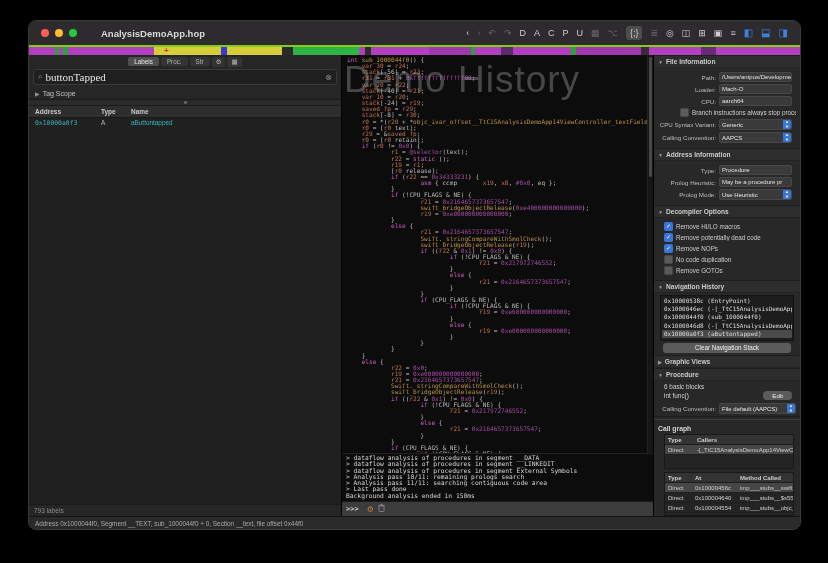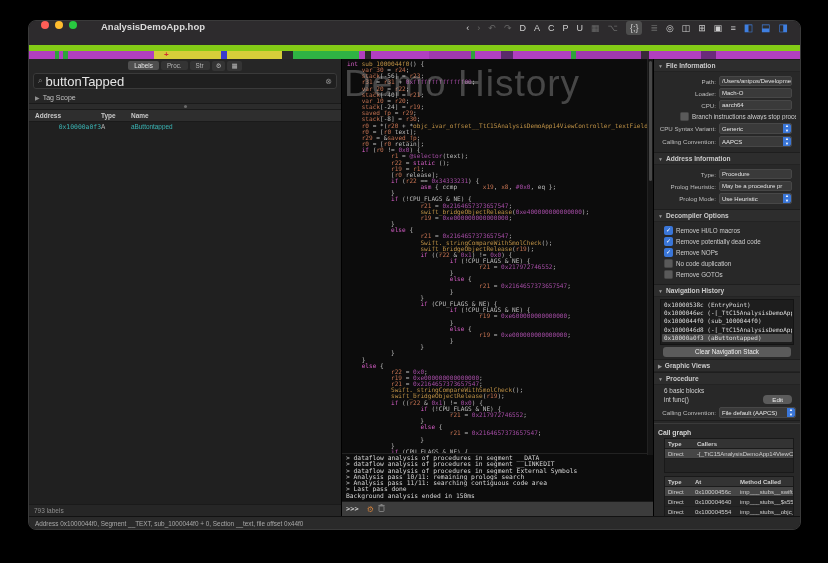--- a/index.html
+++ b/index.html
@@ -2,21 +2,21 @@
 <html style="--def: #bdbdbd; --k: #d75fc8; --n: #a44ca4; --f: #bd9045; --v: #c07050;"><head>
 <meta charset="utf-8">
 <style>
   html,body{margin:0;padding:0;background:#000;width:828px;height:563px;overflow:hidden;
     font-family:"Liberation Sans",sans-serif;-webkit-font-smoothing:antialiased;}
   .stage{position:relative;width:828px;height:563px;background:#000;}
   .window{position:absolute;left:28px;top:20px;width:773px;height:510px;background:#1e1e1e;
     border-radius:8px;overflow:hidden;box-shadow:0 12px 36px rgba(0,0,0,.85);display:flex;flex-direction:column;
     border:1px solid #3a3a3a;box-sizing:border-box;}
   
-  .titlebar{height:24px;background:#2d2b2d;display:flex;align-items:flex-start;border-bottom:6px solid #84cc16;flex:none;}
+  .titlebar{height:24px;background:#2d2b2d;display:flex;align-items:center;border-bottom:2px solid #84cc16;flex:none;}
   .lights{display:flex;gap:6px;padding-left:12px;}
   .light{width:8px;height:8px;border-radius:50%;}
   .title{font-size:9.5px;font-weight:bold;color:#dadada;margin-left:24px;white-space:nowrap;}
   .toolbar{margin-left:auto;display:flex;align-items:center;gap:8px;padding-right:12px;}
   .tb{font-size:9px;color:#cfcfcf;line-height:12px;cursor:default;}
   .tb.dim{color:#686868;}
   .tb.act{background:#4d4d4d;border-radius:3px;padding:1px 4px;}
   .tb.blue{color:#3f7fe0;font-size:10px;}
   
   .minimap{height:8px;display:flex;position:relative;flex:none;background:#222;}
@@ -26,21 +26,21 @@
   .main{flex:1;display:flex;min-height:0;}
   
   .sidebar{width:312px;flex:none;background:#262626;border-right:1px solid #000;display:flex;flex-direction:column;min-height:0;}
   .seg-tabs{height:13px;display:flex;justify-content:center;align-items:center;gap:2px;flex:none;}
   .seg-tab{font-size:6.3px;color:#b5b5b5;padding:1px 6px;border-radius:2px;background:#343434;}
   .seg-tab.on{background:#4f4f4f;color:#e8e8e8;}
   .seg-tab.icon{padding:1px 4px;font-size:6.5px;}
   .search-row{height:14px;margin:1px 4px 3px 4px;background:#1f1f1f;border:1px solid #3a3a3a;border-radius:3px;
     display:flex;align-items:center;padding:0 4px;flex:none;}
   .search-ic{color:#9a9a9a;font-size:8px;margin-right:3px;}
-  .search-in{flex:1;background:transparent;border:none;outline:none;color:#e5e5e5;font-size:13px;padding:0;}
+  .search-in{flex:1;background:transparent;border:none;outline:none;color:#e5e5e5;font-size:11px;padding:0;font-family:Liberation Serif, serif;}
   .clear-ic{color:#8f8f8f;font-size:8px;}
   .tagscope{font-size:7px;color:#c0c0c0;padding:2px 6px;flex:none;}
   .tagscope .chev{color:#909090;margin-right:3px;font-size:6px;}
   .splitter{height:5px;border-top:1px solid #1a1a1a;border-bottom:1px solid #1a1a1a;background:#2b2b2b;
     display:flex;align-items:center;justify-content:center;flex:none;}
   .splitter .dot{width:3px;height:3px;border-radius:50%;background:#6a6a6a;}
   .lbl-head{display:flex;height:11px;align-items:center;background:#2e2e2e;border-bottom:1px solid #1a1a1a;
     font-size:6.5px;font-weight:bold;color:#c8c8c8;flex:none;}
   .c-addr{width:66px;padding-left:6px;flex:none;}
   .c-type{width:30px;flex:none;}
@@ -202,21 +202,21 @@
         <div class="splitter">
             <span class="dot"></span>
           </div>
         <div class="lbl-head">
           <span class="c-addr">Address</span>
           <span class="c-type">Type</span>
           <span class="c-name">Name</span>
         </div>
         <div class="lbl-body" id="lblrows">
             <div class="lbl-row">
-              <span class="c-addr" style="color: rgb(58, 181, 181); text-align: right;">0x10000a0f3</span>
+              <span class="c-addr" style="color: rgb(58, 181, 181);">0x10000a0f3</span>
               <span class="c-type" style="color: rgb(181, 181, 181);">A</span>
               <span class="c-name" style="color: rgb(58, 181, 181);">aButtontapped</span>
             </div>
           </div>
         <div class="sidebar-footer">793 labels</div>
       </div>
 
       <div class="codecol">
         <div class="watermark">Demo History</div>
         <pre class="code" id="code"><span class="k">int</span> <span class="f">sub_1000044f0</span>() {

